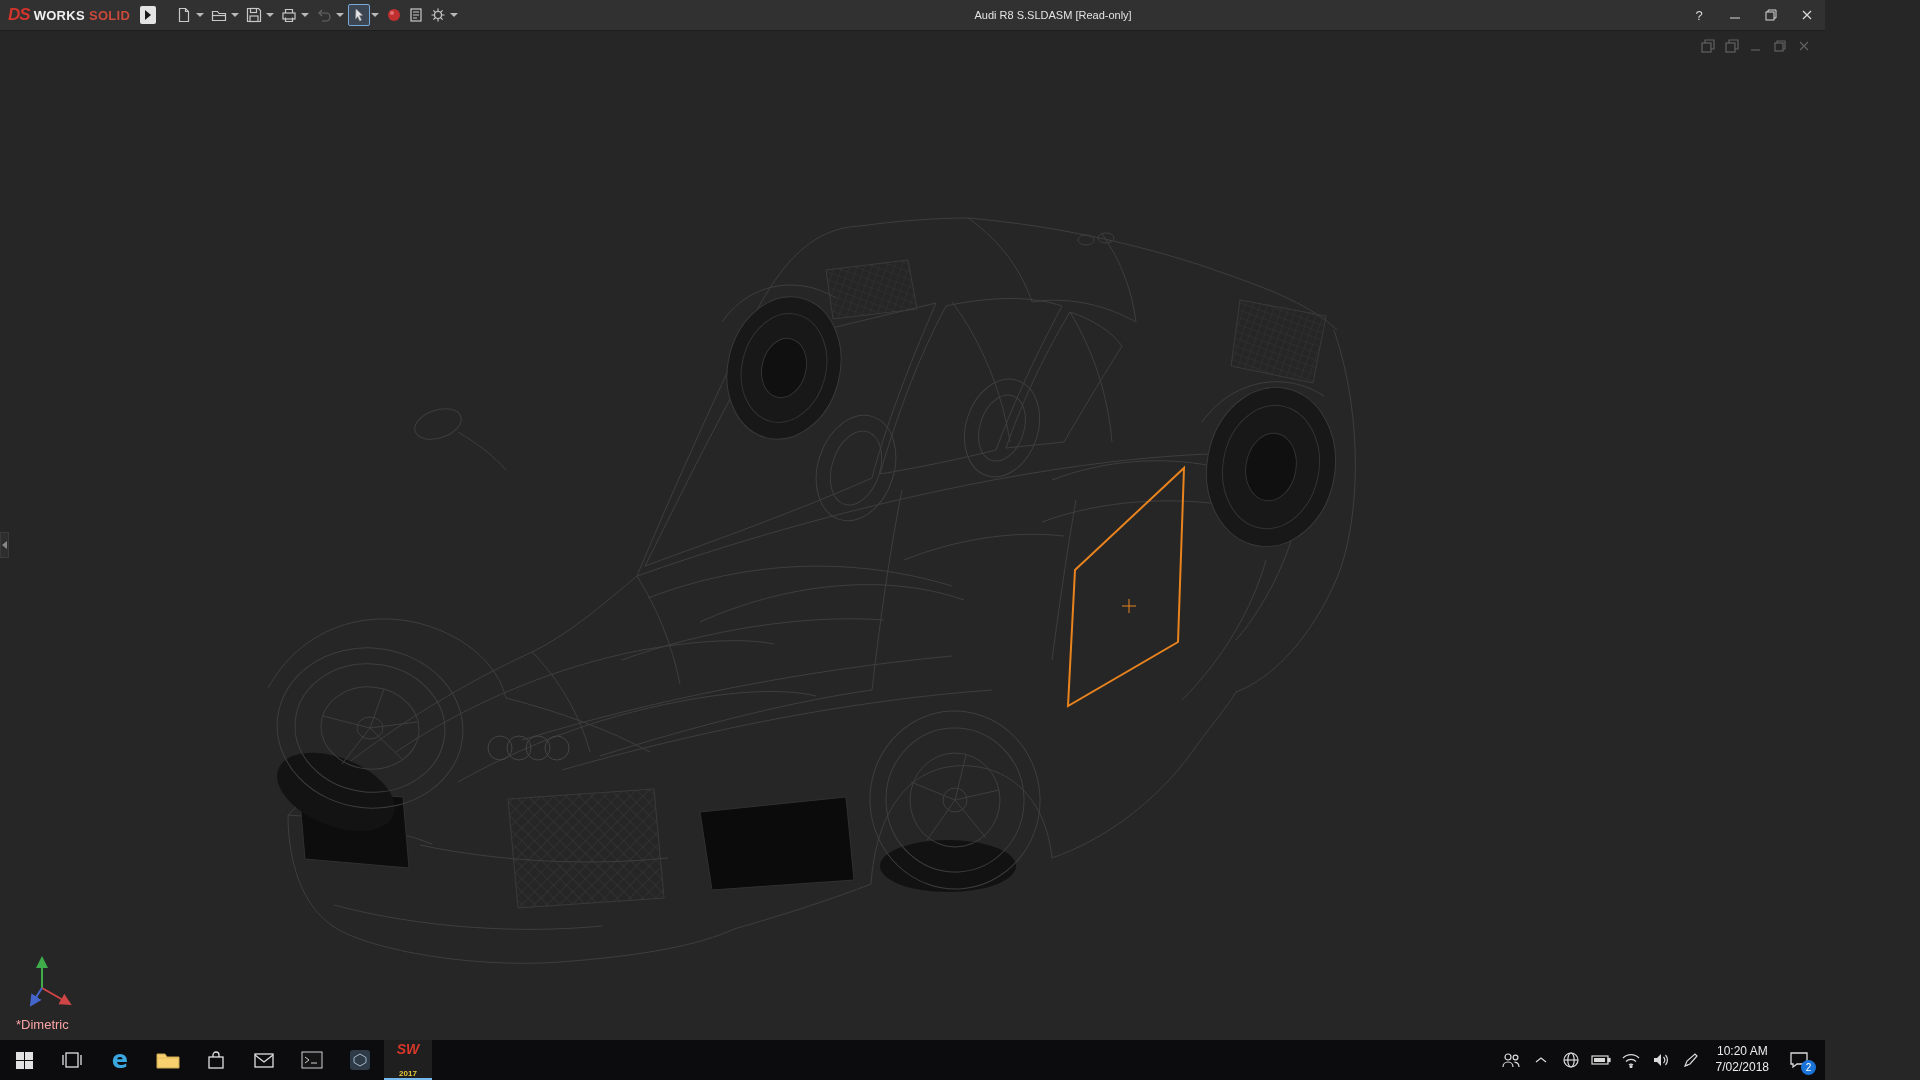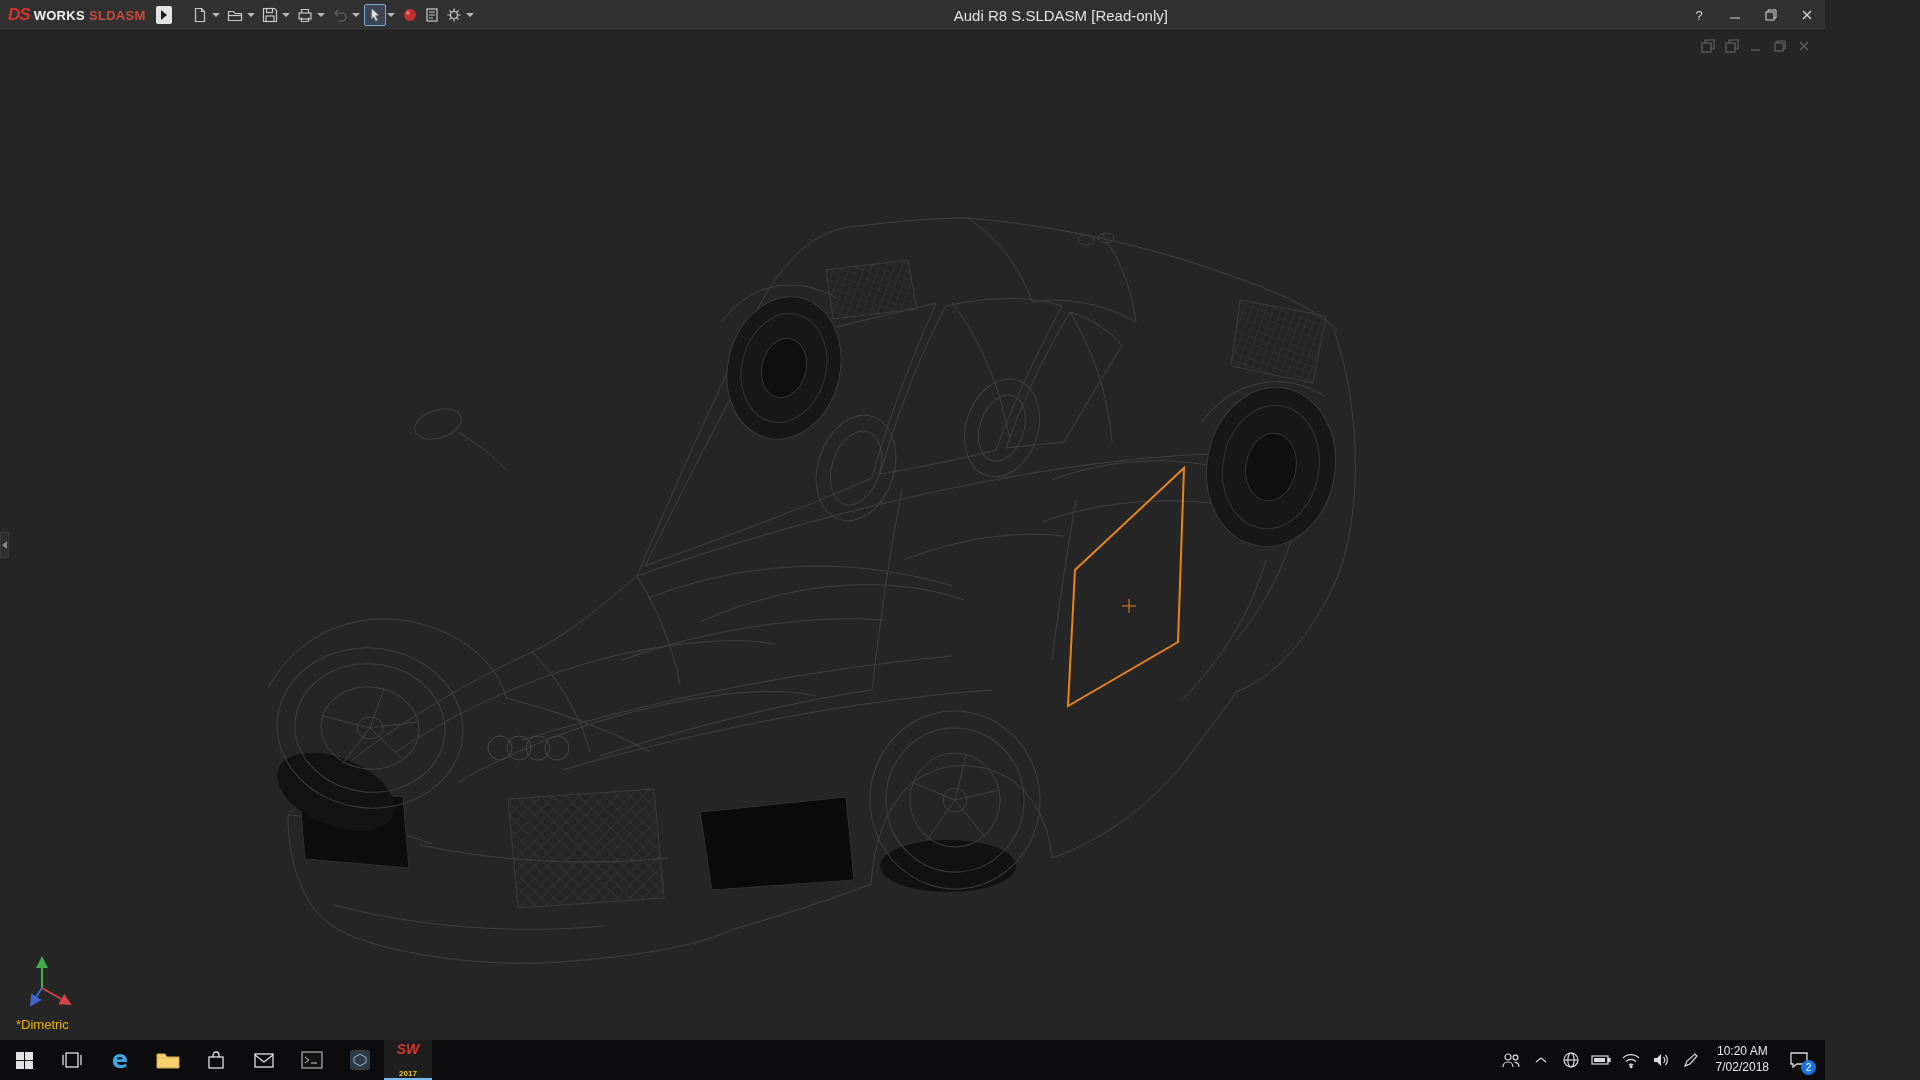--- a/index.html
+++ b/index.html
@@ -19,31 +19,31 @@
   .expand-btn .tri { width:0; height:0; border-left:6px solid #1a1a1a; border-top:5px solid transparent;
     border-bottom:5px solid transparent; }
   .toolbar { display:flex; align-items:center; gap:2px; }
   .tb-group { display:flex; align-items:center; padding:2px 3px; border-radius:2px; }
   .tb-btn { width:22px; height:22px; display:flex; align-items:center; justify-content:center; border-radius:2px; }
   .tb-btn.active { border:1px solid #7aa8d8; background:#3c4document652; background:#3c4652; }
   .tb-btn.disabled { opacity:.35; }
   .caret { width:0; height:0; border-left:4px solid transparent; border-right:4px solid transparent;
     border-top:4px solid #b9b9b9; margin:0 4px 0 1px; }
   .tb-icon { stroke:#c8c8c8; fill:none; stroke-width:1.2; }
-  .title-center { flex:1; text-align:center; color:#e3e3e3; font-size:15px; padding-right:40px; }
+  .title-center { flex:1; text-align:center; color:#e3e3e3; font-size:11px; padding-right:40px; }
   .win-controls { display:flex; align-items:center; height:31px; }
   .wc-btn { width:36px; height:31px; display:flex; align-items:center; justify-content:center;
     color:#d8d8d8; font-size:13px; }
 
   
   .viewport { position:absolute; top:32px; left:0; right:0; bottom:40px; background:#262626; overflow:hidden; }
   .car-svg { position:absolute; top:0; left:0; width:1920px; height:1080px; z-index:1; pointer-events:none; }
   .doc-controls { position:absolute; top:7px; right:14px; display:flex; gap:10px; z-index:3; }
   .doc-controls svg { stroke:#616161; fill:none; stroke-width:1.2; }
-  .view-label { position:absolute; left:16px; bottom:8px; color:#eab308; font-size:13px; z-index:3; }
+  .view-label { position:absolute; left:16px; bottom:8px; color:#fca5a5; font-size:13px; z-index:3; }
   .edge-tab { position:absolute; left:0px; top:500px; width:9px; height:26px; background:#2e2e2e;
     border:1px solid #3a3a3a; display:flex; align-items:center; justify-content:center; z-index:3; }
   .edge-tab .tri { width:0; height:0; border-right:5px solid #8a8a8a; border-top:4px solid transparent;
     border-bottom:4px solid transparent; }
 
   
   .taskbar { position:absolute; left:0; right:0; bottom:0; height:40px; background:#0c0c0e;
     display:flex; align-items:stretch; z-index:20; }
   .tb-start { width:48px; display:flex; align-items:center; justify-content:center; }
   .win-logo { display:grid; grid-template-columns:8px 8px; grid-template-rows:8px 8px; gap:1px; }
@@ -71,21 +71,21 @@
 </style>
 </head>
 <body>
 
 <div class="screen">
 
   <header class="titlebar">
     <div class="brand">
       <span class="ds-mark">DS</span>
       <span class="brand-solid">WORKS</span>
-        <span class="brand-works">SLDASM</span>
+        <span class="brand-works">SOLID</span>
     </div>
     <div class="expand-btn">
         <span class="tri"></span>
       </div>
 
     <div class="toolbar">
       <div class="tb-group">
         <div class="tb-btn">
           <svg class="tb-icon" width="16" height="16">
               <path d="M3.5 1.5h6l3 3v10h-9z"></path>

